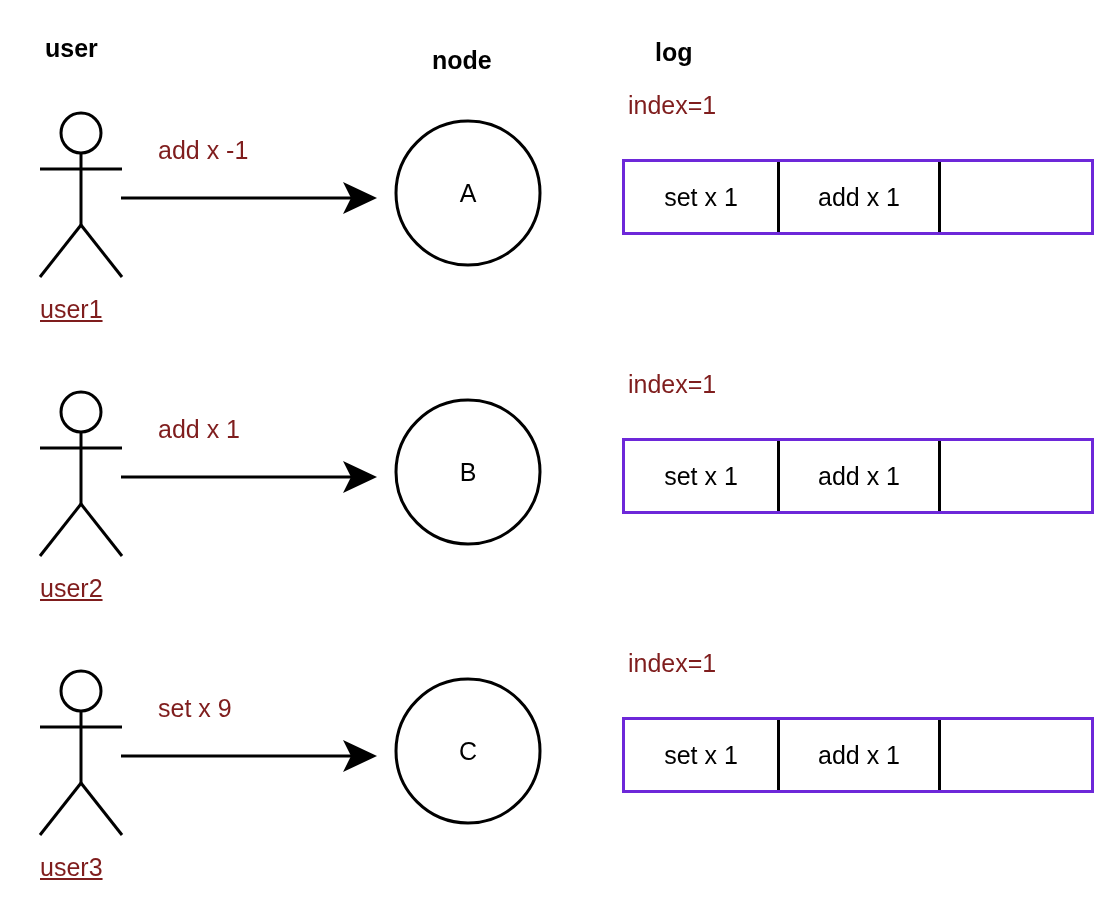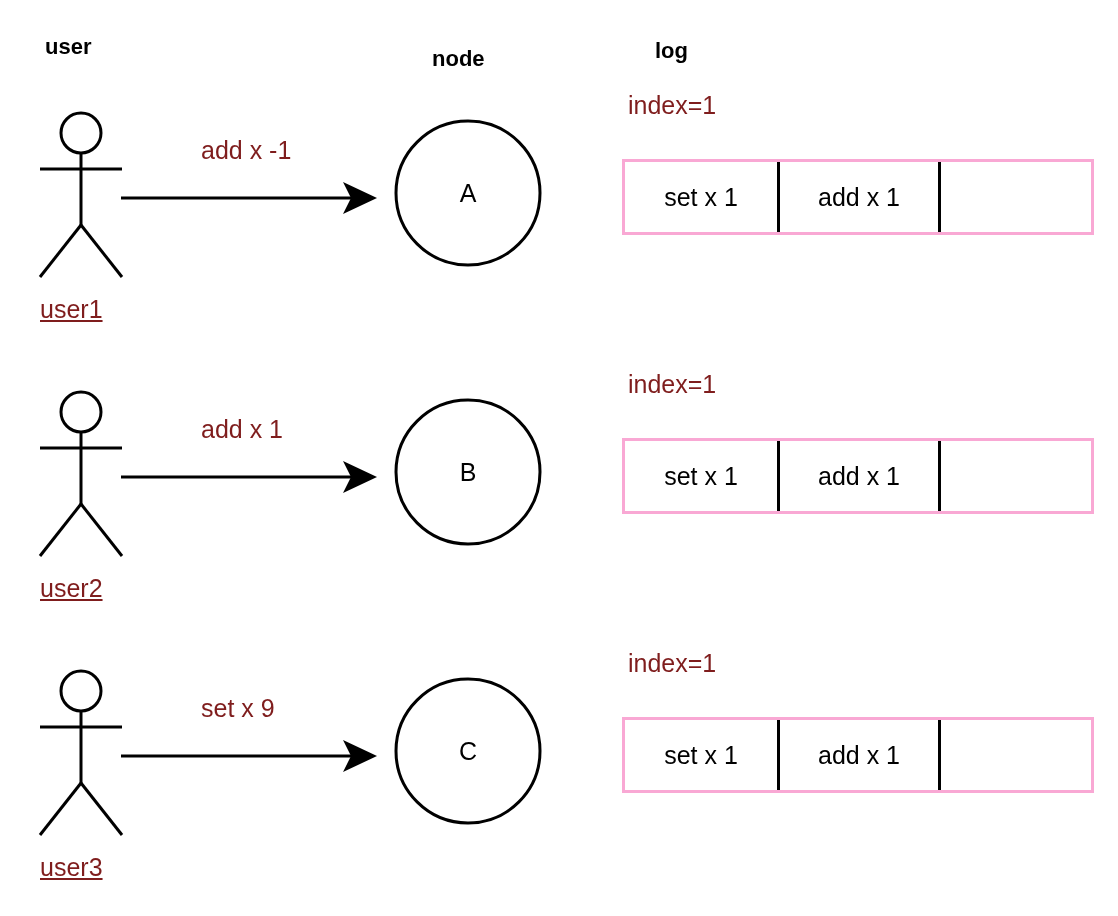--- a/index.html
+++ b/index.html
@@ -13,21 +13,21 @@
   }
   #canvas {
     position: relative;
     width: 1118px;
     height: 916px;
     background: #ffffff;
     overflow: hidden;
   }
   .col-header {
     position: absolute;
-    font-size: 22px;
+    font-size: 25px;
     font-weight: bold;
     color: #000000;
     white-space: nowrap;
     line-height: 1;
   }
   .plain-label {
     position: absolute;
     font-size: 25px;
     font-weight: normal;
     color: #7f1d1d;
@@ -64,40 +64,39 @@
     display: flex;
     align-items: center;
     justify-content: center;
     font-size: 25px;
     color: #000000;
     pointer-events: none;
   }
   .msg-label {
     left: 158px;
     top: 133px;
-    margin-left: 43px;
   }
   .actor-name {
     left: 40px;
     top: 292px;
     text-decoration: underline;
   }
   .index-label {
     left: 628px;
     top: 88px;
   }
   .log-table {
     position: absolute;
     left: 622px;
     top: 154px;
     width: 472px;
     height: 76px;
     display: flex;
     box-sizing: border-box;
-    border: 3px solid #f9a8d4;
+    border: 3px solid #6d28d9;
     background: #0369a1;
   }
   .log-cell {
     box-sizing: border-box;
     display: flex;
     align-items: center;
     justify-content: center;
     font-size: 25px;
     color: #000000;
     border-right: 3px solid #000000;

